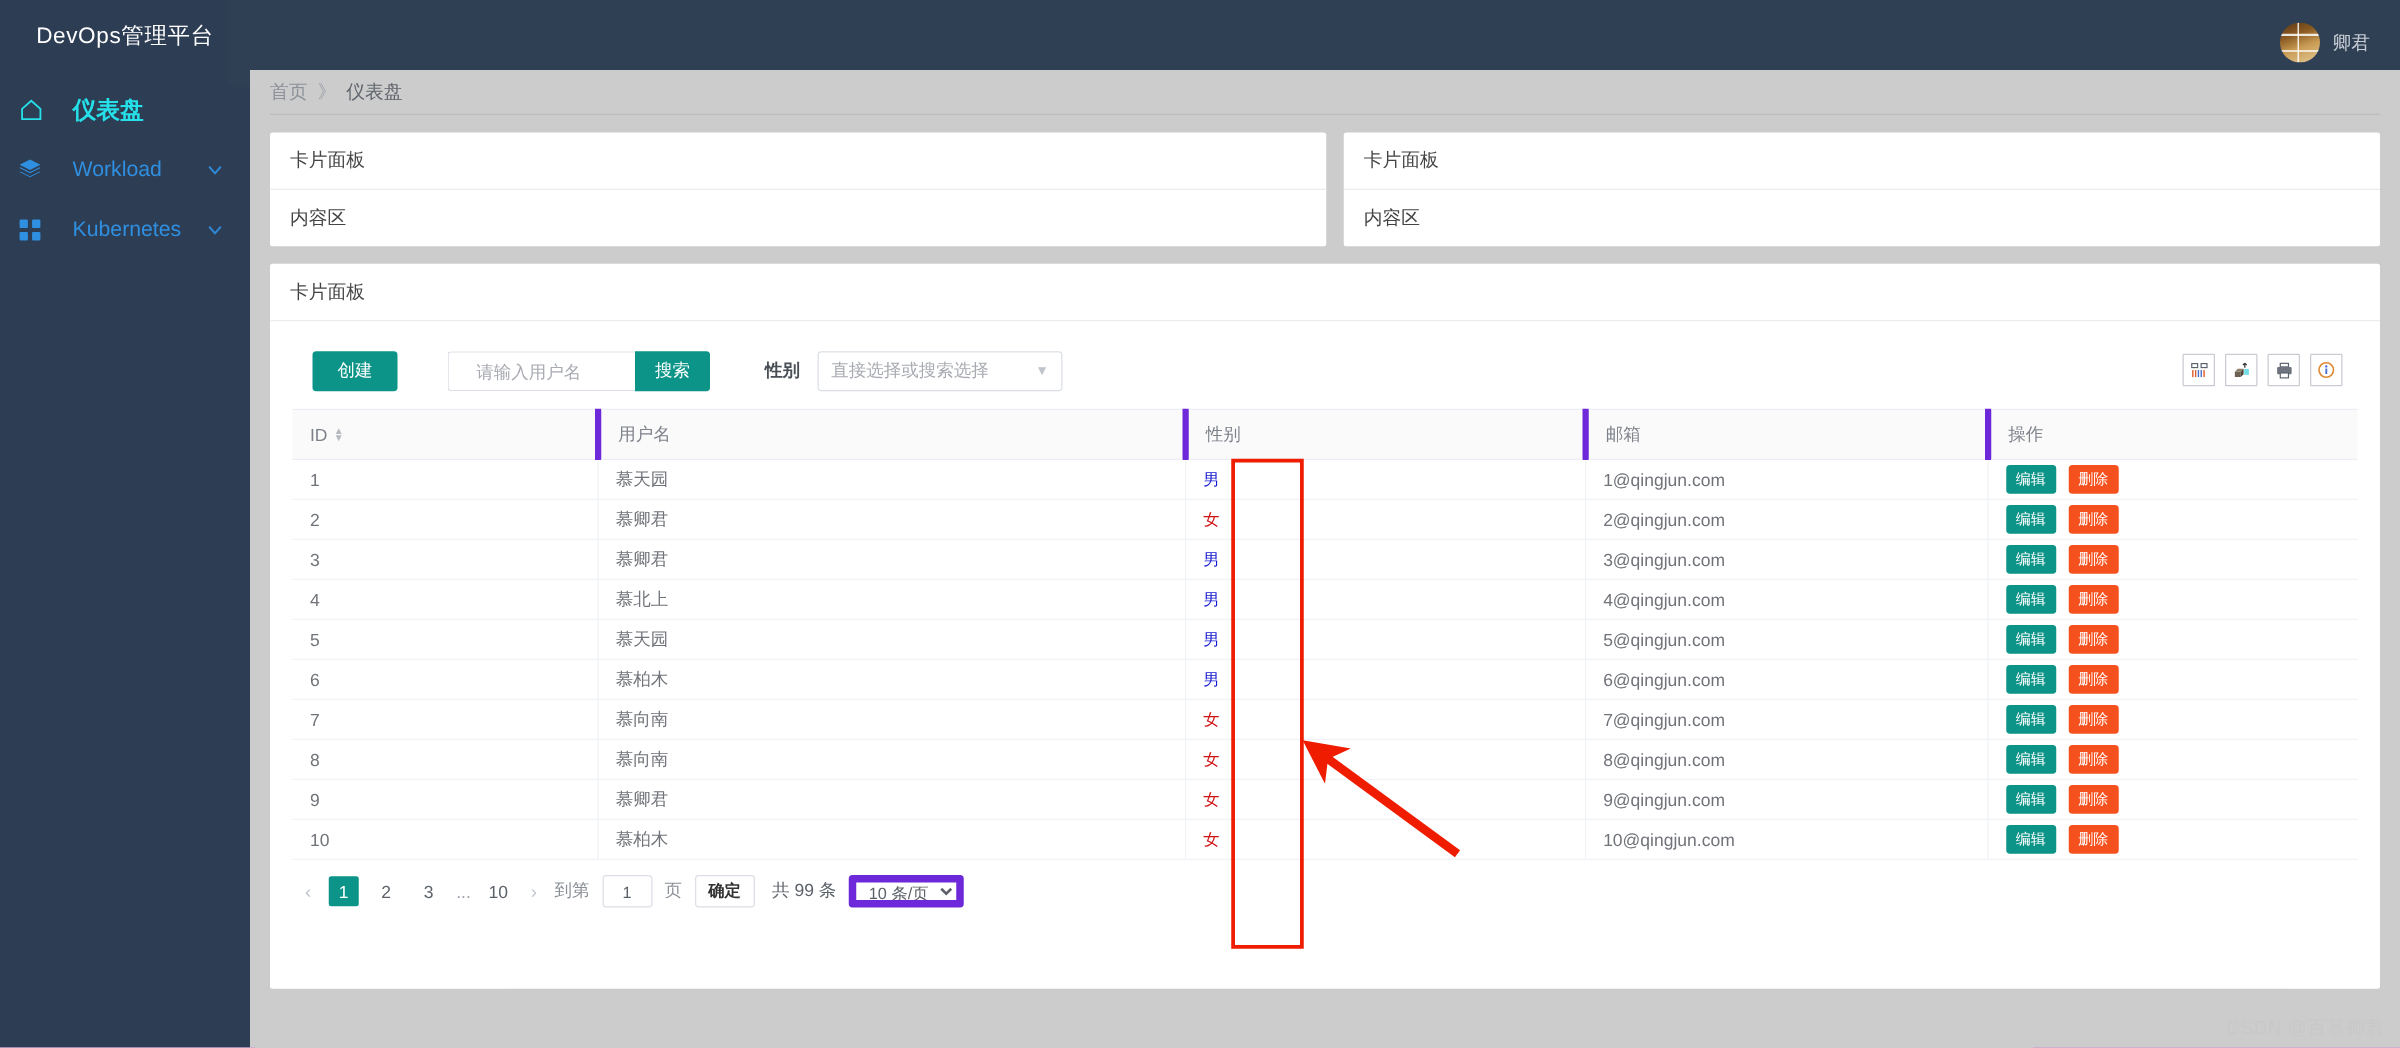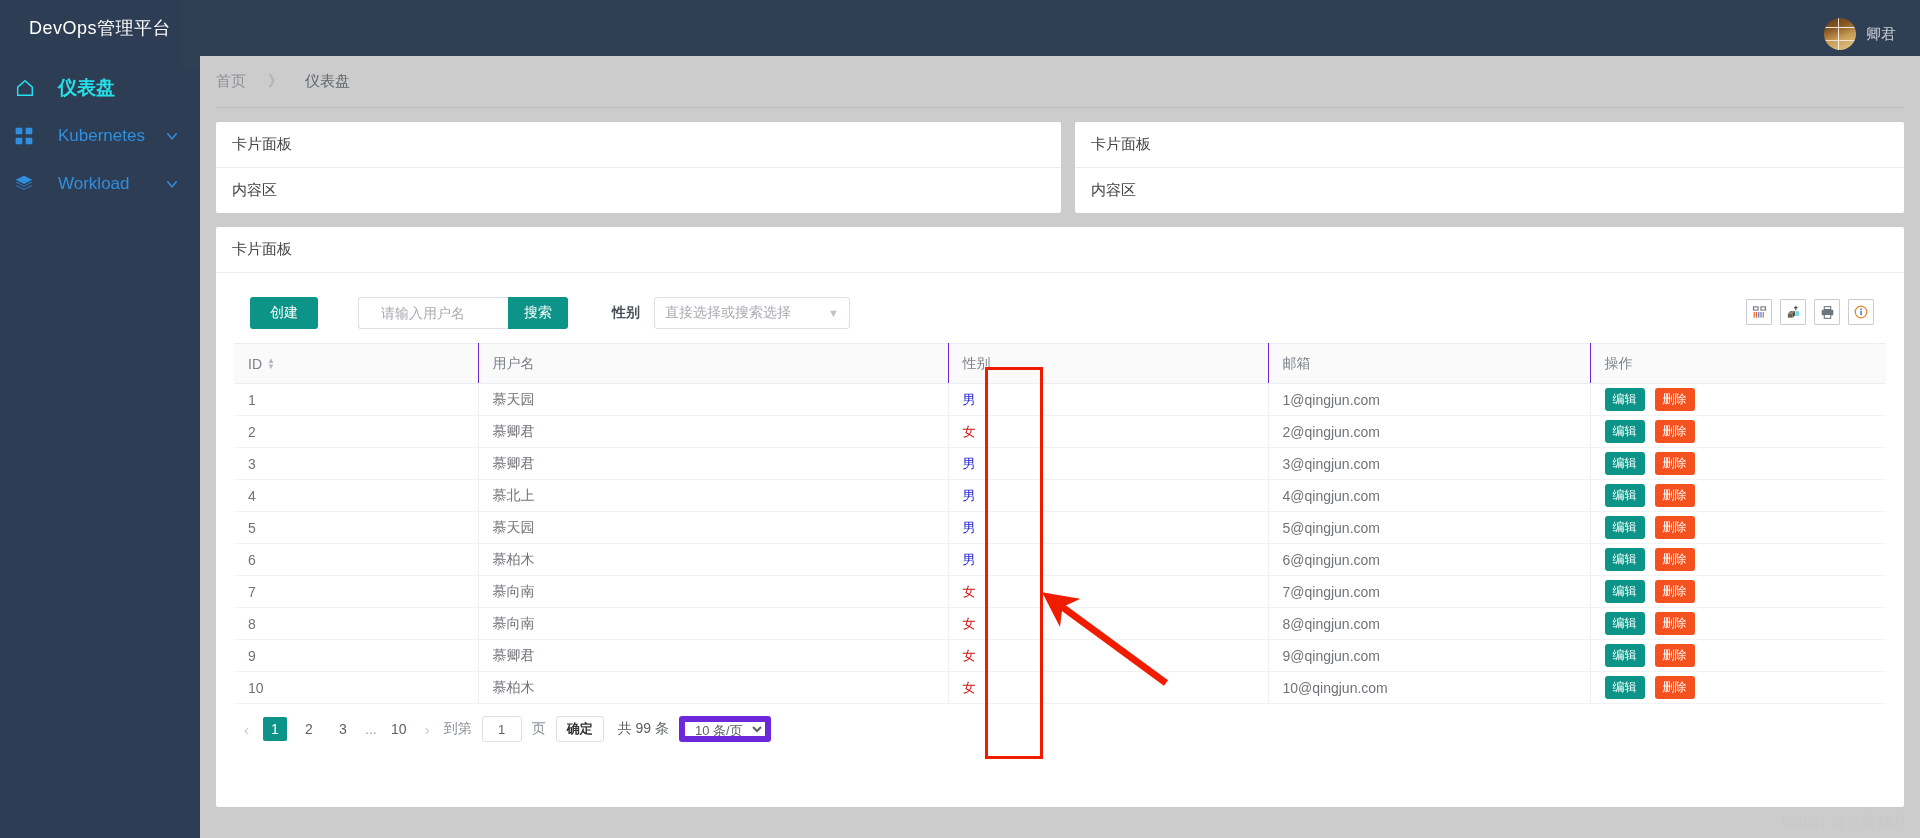--- a/index.html
+++ b/index.html
@@ -48,21 +48,21 @@
     flex: none;
   }
   .user-name { color: #c7ccd4; font-size: 15px; }
 
   
   .main {
     position: absolute; left: 200px; top: 56px; right: 0; bottom: 0;
     background: #cccccc; padding: 0 16px;
   }
   .breadcrumb {
-    height: 52px; display: flex; align-items: center; gap: 22px;
+    height: 36px; display: flex; align-items: center; gap: 8px;
     font-size: 15px; color: #8d9199; border-bottom: 1px solid #bdbdbd;
   }
   .crumb-sep { color: #9aa0a8; font-size: 15px; }
   .crumb-current { color: #61666d; }
 
   .row-cards { display: flex; gap: 14px; margin-top: 14px; }
   .card { background: #ffffff; border-radius: 2px; }
   .card-hd {
     padding: 13px 16px; font-size: 15px; color: #444;
     border-bottom: 1px solid #ececec;
@@ -107,21 +107,21 @@
   .tool-icon {
     width: 26px; height: 26px; border: 1px solid #c9ccd1; background: #fff;
     display: flex; align-items: center; justify-content: center; cursor: pointer;
     border-radius: 1px;
   }
 
   
   table.data { width: 100%; border-collapse: collapse; table-layout: fixed; }
   table.data thead th {
     background: #fafafa; border-top: 1px solid #ebeef5; border-bottom: 1px solid #ebeef5;
-    border-right: 1px solid #6d28d9;
+    border-right: 5px solid #6d28d9;
     text-align: left; font-weight: normal; font-size: 14px; color: #7d8189;
     height: 40px; padding: 0 14px;
   }
   table.data thead th:last-child { border-right: none; }
   table.data tbody td {
     border-bottom: 1px solid #f0f2f5; border-right: 1px solid #f0f2f5;
     font-size: 14px; color: #707379; height: 32px; padding: 0 14px;
   }
   table.data tbody td:last-child { border-right: none; }
   .th-sort { display: inline-flex; align-items: center; gap: 5px; }
@@ -190,43 +190,43 @@
           <svg width="22" height="22" viewBox="0 0 24 24" fill="none" stroke="#25e0e8" stroke-width="1.6">
             <path d="M4 11 L12 4 L20 11 L20 20 L4 20 Z"></path>
           </svg>
         </span>
         <span class="nav-label">仪表盘</span>
       </div>
 
       <div class="nav-item">
         <span class="nav-icon">
           <svg width="20" height="20" viewBox="0 0 24 24" fill="#2f8fe0">
+            <path d="M12 2 L22 7 L12 12 L2 7 Z"></path>
+            <path d="M12 14 L21.2 9.4 L22 10 L12 15 L2 10 L2.8 9.4 Z"></path>
+            <path d="M12 18 L21.2 13.4 L22 14 L12 19 L2 14 L2.8 13.4 Z"></path>
+          </svg>
+        </span>
+        <span class="nav-label">Workload</span>
+        <span class="nav-chevron">
+          <svg width="16" height="16" viewBox="0 0 24 24" fill="none" stroke="#2f8fe0" stroke-width="2.4">
+            <path d="M5 8 L12 16 L19 8"></path>
+          </svg>
+        </span>
+      </div>
+
+      <div class="nav-item">
+        <span class="nav-icon">
+          <svg width="20" height="20" viewBox="0 0 24 24" fill="#2f8fe0">
             <rect x="2" y="2" width="8" height="8" rx="1"></rect>
             <rect x="14" y="2" width="8" height="8" rx="1"></rect>
             <rect x="2" y="14" width="8" height="8" rx="1"></rect>
             <rect x="14" y="14" width="8" height="8" rx="1"></rect>
           </svg>
         </span>
         <span class="nav-label">Kubernetes</span>
-        <span class="nav-chevron">
-          <svg width="16" height="16" viewBox="0 0 24 24" fill="none" stroke="#2f8fe0" stroke-width="2.4">
-            <path d="M5 8 L12 16 L19 8"></path>
-          </svg>
-        </span>
-      </div>
-
-      <div class="nav-item">
-        <span class="nav-icon">
-          <svg width="20" height="20" viewBox="0 0 24 24" fill="#2f8fe0">
-            <path d="M12 2 L22 7 L12 12 L2 7 Z"></path>
-            <path d="M12 14 L21.2 9.4 L22 10 L12 15 L2 10 L2.8 9.4 Z"></path>
-            <path d="M12 18 L21.2 13.4 L22 14 L12 19 L2 14 L2.8 13.4 Z"></path>
-          </svg>
-        </span>
-        <span class="nav-label">Workload</span>
         <span class="nav-chevron">
           <svg width="16" height="16" viewBox="0 0 24 24" fill="none" stroke="#2f8fe0" stroke-width="2.4">
             <path d="M5 8 L12 16 L19 8"></path>
           </svg>
         </span>
       </div>
 
     </nav>
   </aside>
 

